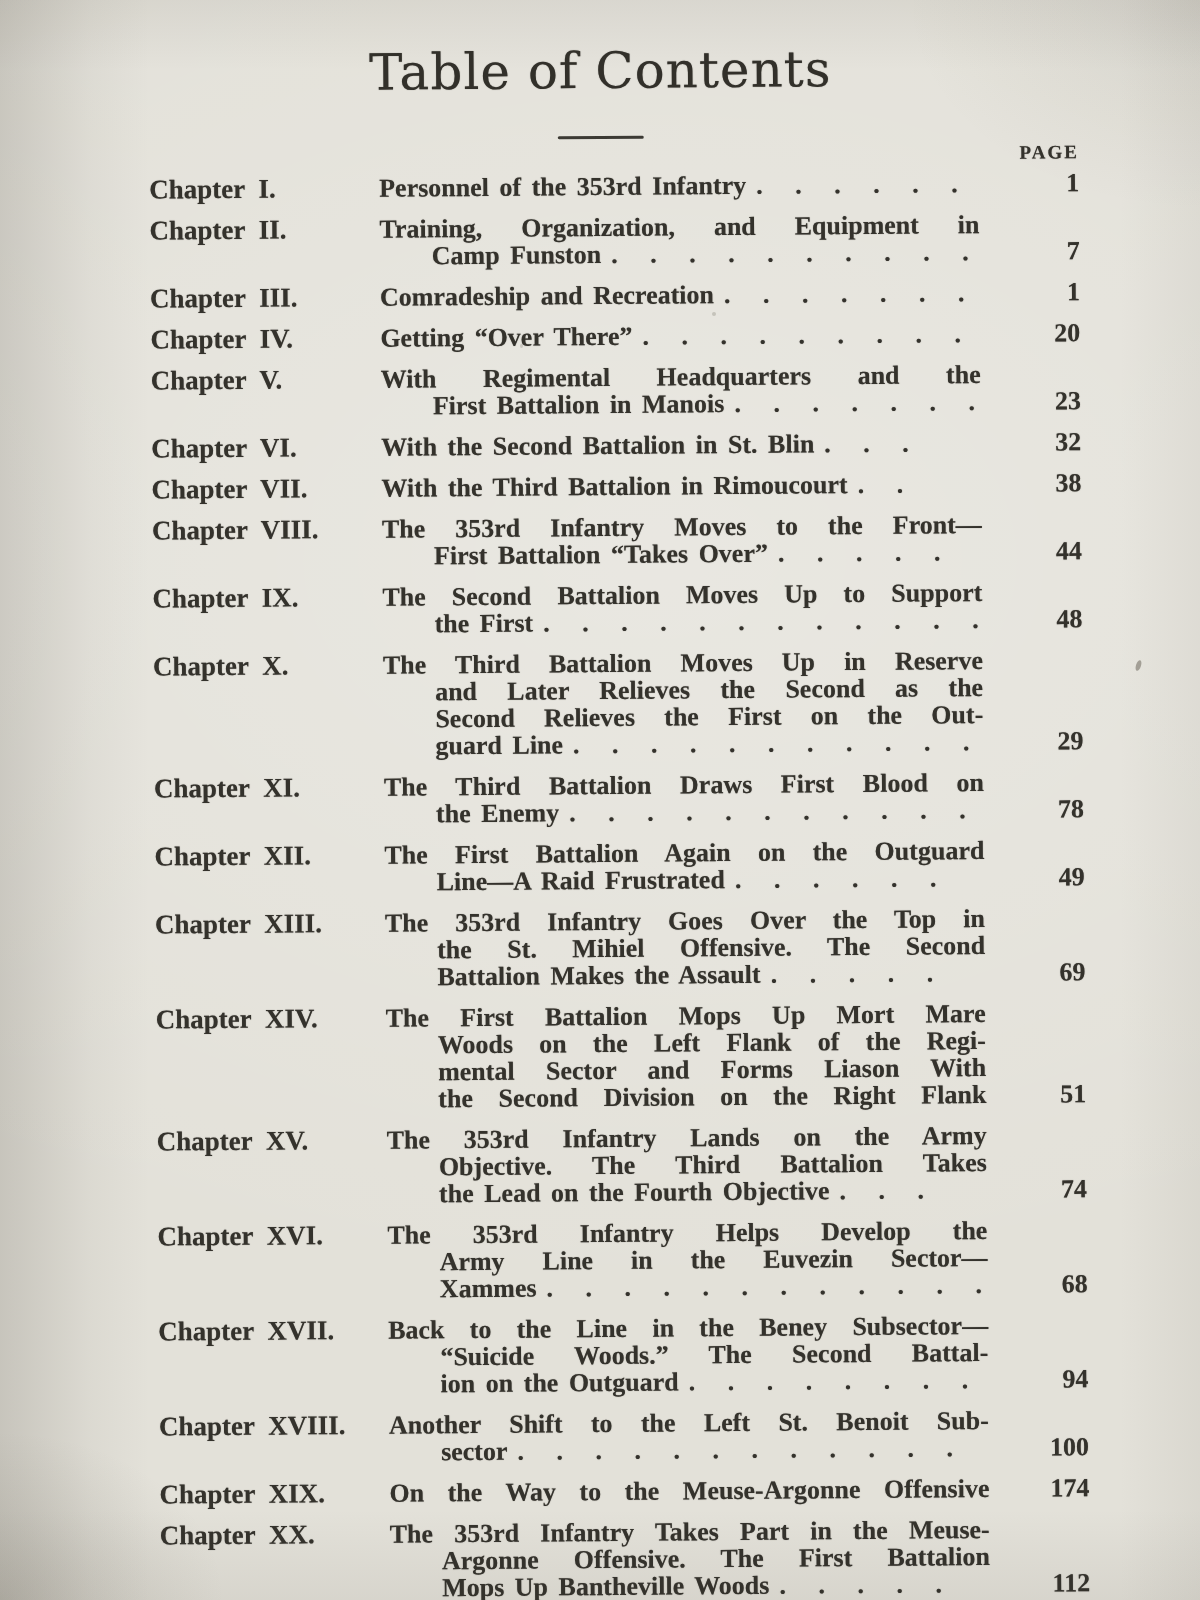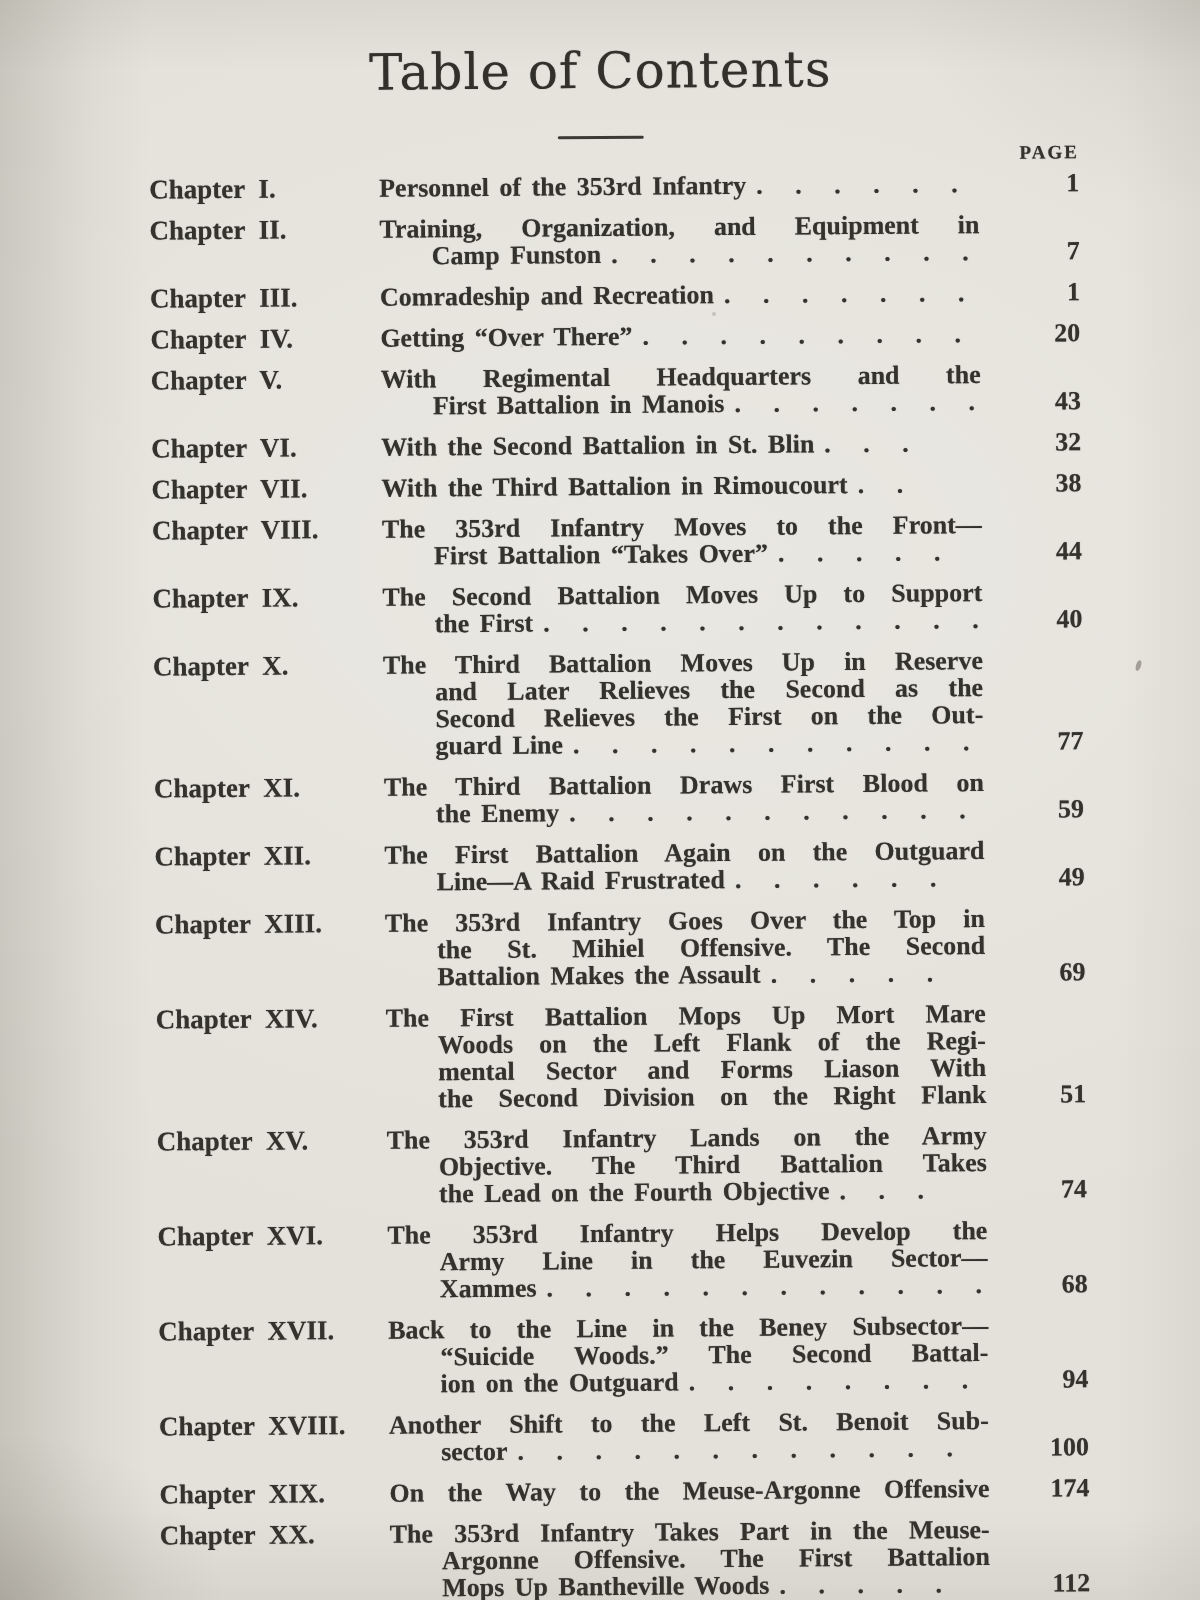--- a/index.html
+++ b/index.html
@@ -145,21 +145,21 @@
             </div>
     <div class="pnum">20</div>
   </div>
 
   <div class="row">
     <div class="chap">Chapter V.</div>
     <div class="lines">
               <div class="line just">With Regimental Headquarters and the</div>
               <div class="line cont last">First Battalion in Manois<span class="leader">. . . . . . .</span></div>
             </div>
-    <div class="pnum">43</div>
+    <div class="pnum">23</div>
   </div>
 
   <div class="row">
     <div class="chap">Chapter VI.</div>
     <div class="lines">
               <div class="line last">With the Second Battalion in St. Blin<span class="leader">. . .</span></div>
             </div>
     <div class="pnum">32</div>
   </div>
 
@@ -179,41 +179,41 @@
             </div>
     <div class="pnum">44</div>
   </div>
 
   <div class="row">
     <div class="chap">Chapter IX.</div>
     <div class="lines">
               <div class="line just">The Second Battalion Moves Up to Support</div>
               <div class="line cont last">the First<span class="leader">. . . . . . . . . . . .</span></div>
             </div>
-    <div class="pnum">40</div>
+    <div class="pnum">48</div>
   </div>
 
   <div class="row">
     <div class="chap">Chapter X.</div>
     <div class="lines">
               <div class="line just">The Third Battalion Moves Up in Reserve</div>
               <div class="line cont just">and Later Relieves the Second as the</div>
               <div class="line cont just">Second Relieves the First on the Out-</div>
               <div class="line cont last">guard Line<span class="leader">. . . . . . . . . . .</span></div>
             </div>
-    <div class="pnum">77</div>
+    <div class="pnum">29</div>
   </div>
 
   <div class="row">
     <div class="chap">Chapter XI.</div>
     <div class="lines">
               <div class="line just">The Third Battalion Draws First Blood on</div>
               <div class="line cont last">the Enemy<span class="leader">. . . . . . . . . . .</span></div>
             </div>
-    <div class="pnum">59</div>
+    <div class="pnum">78</div>
   </div>
 
   <div class="row">
     <div class="chap">Chapter XII.</div>
     <div class="lines">
               <div class="line just">The First Battalion Again on the Outguard</div>
               <div class="line cont last">Line—A Raid Frustrated<span class="leader">. . . . . .</span></div>
             </div>
     <div class="pnum">49</div>
   </div>

